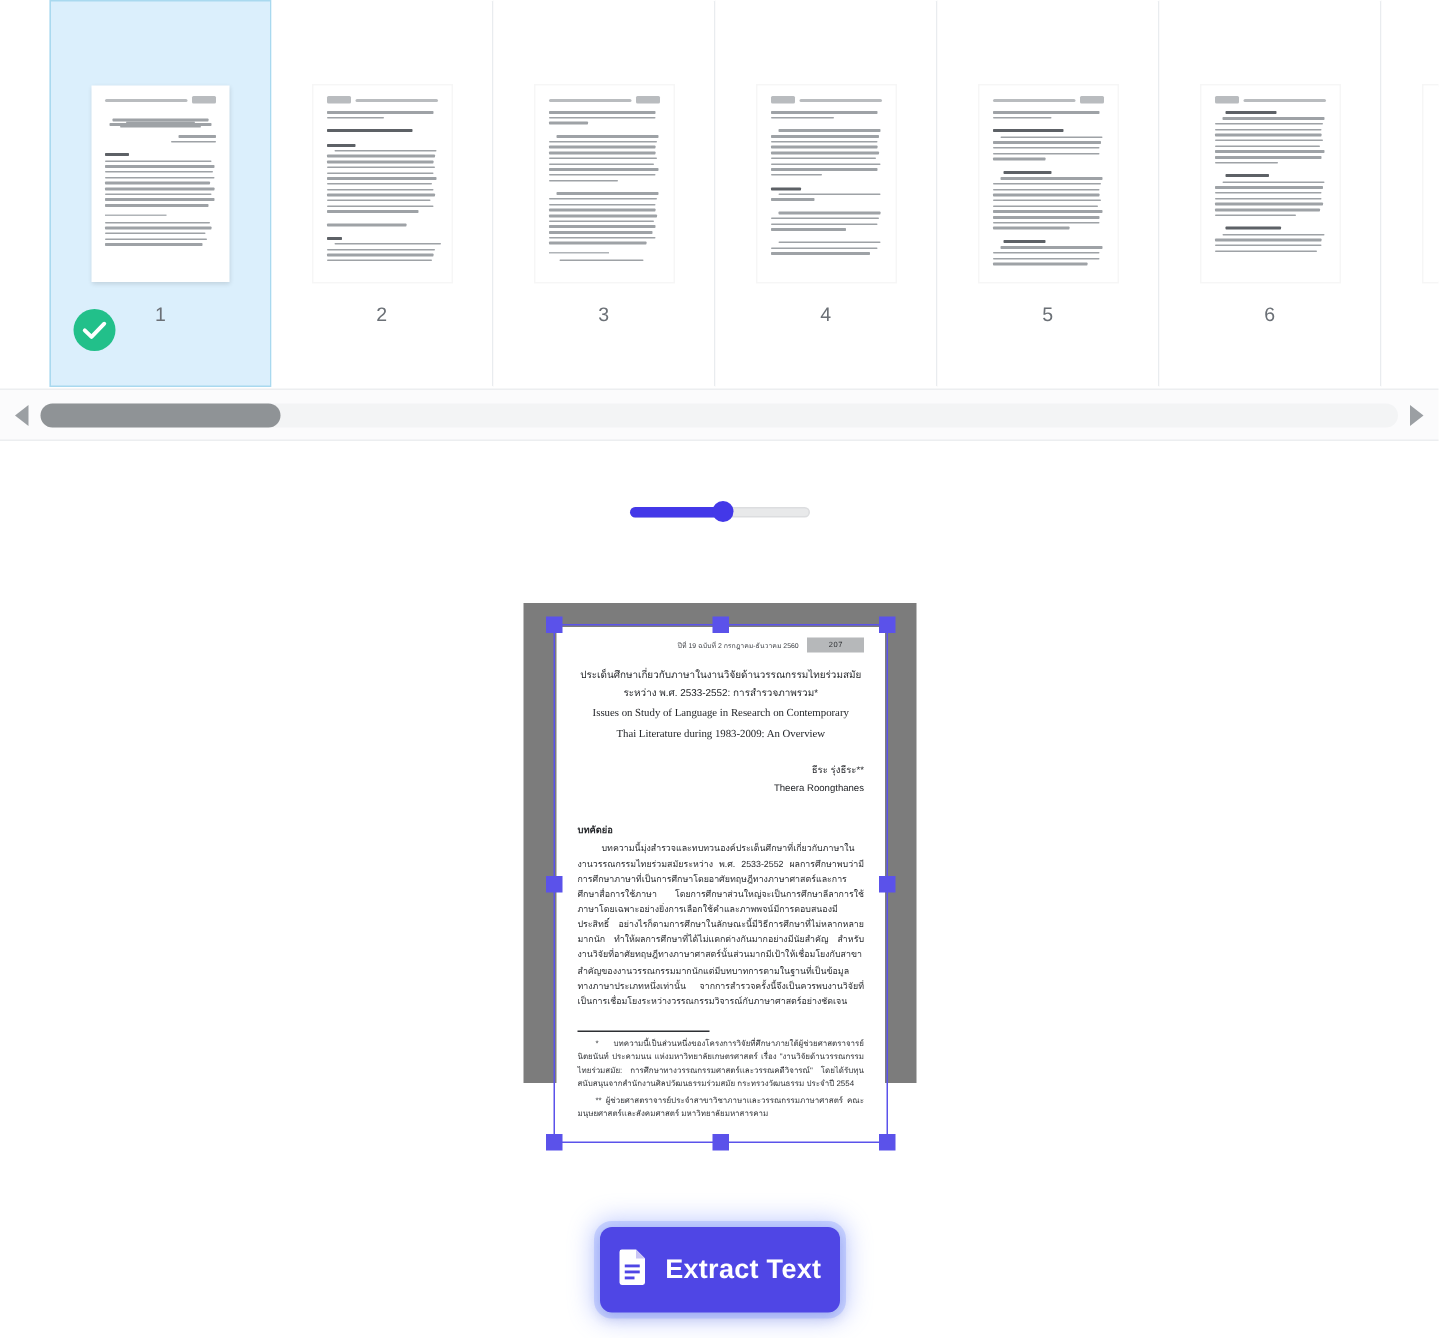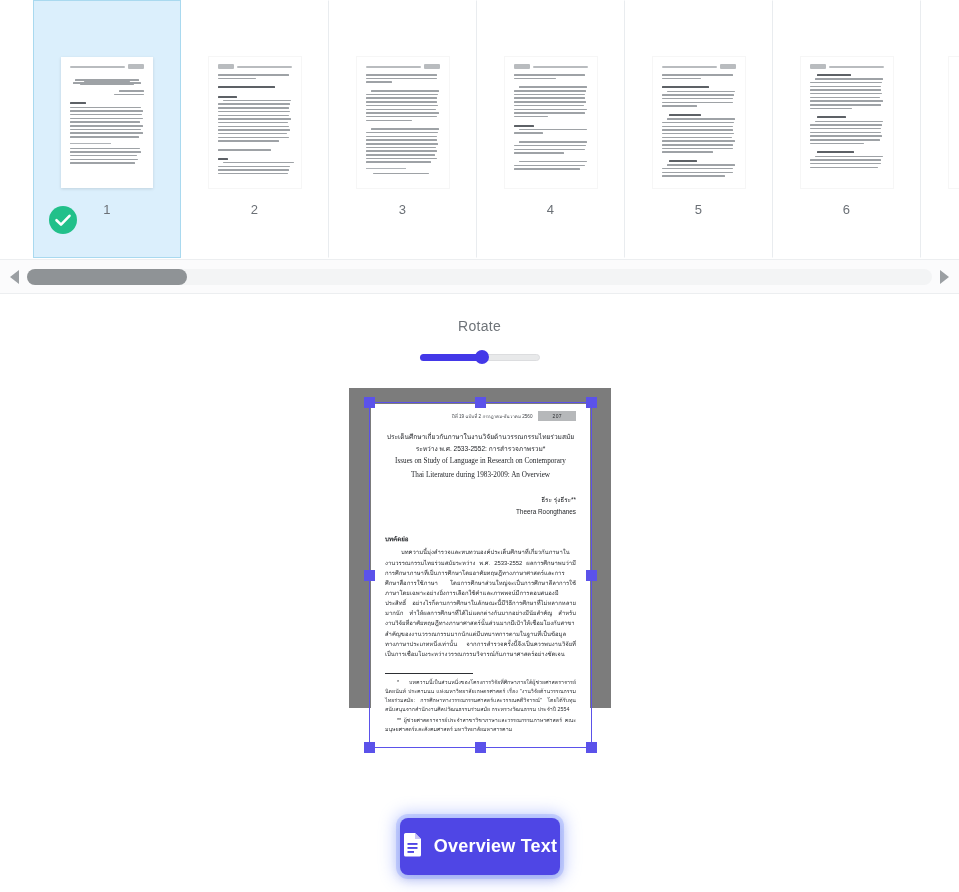--- a/index.html
+++ b/index.html
@@ -143,21 +143,21 @@
   .slider-thumb {
     position: absolute; left: 55px; top: 0;
     width: 14px; height: 14px;
     background: #4338e8;
     border-radius: 50%;
     cursor: grab;
   }
 
   
   .preview-stage {
-    position: absolute; left: 349px; top: 388px;
+    position: absolute; left: 349px; top: 402px;
     width: 262px; height: 320px;
     background: #7c7c7c;
   }
   .preview-page {
     position: absolute; left: 22px; top: 16px;
     width: 219px; height: 342px;
     background: #ffffff;
   }
   .sel-box {
     position: absolute; left: 20px; top: 14px;
@@ -495,21 +495,20 @@
 
 <div class="scroll-row">
   <div class="scroll-arrow left"></div>
   <div class="scroll-groove">
     <div class="scroll-thumb"></div>
   </div>
   <div class="scroll-arrow right"></div>
 </div>
 
 <div class="rotate-block">
-  <div class="rotate-label">Rotate</div>
   <div class="slider-wrap">
     <div class="slider-track"></div>
     <div class="slider-fill"></div>
     <div class="slider-thumb"></div>
   </div>
 </div>
 
 <div class="preview-stage">
   <div class="preview-page">
     <div class="doc">
@@ -553,15 +552,15 @@
   <button class="extract-btn">
     <span class="doc-icon">
       <svg width="21" height="25" viewBox="0 0 21 25">
         <path d="M2 1 h11 l6 6 v16 a1.6 1.6 0 0 1 -1.6 1.6 h-13.8 A1.6 1.6 0 0 1 2 23 V2.6 A1.6 1.6 0 0 1 3.6 1 z" fill="#ffffff"></path>
         <path d="M13 1 v6 h6 z" fill="#c9c5f5"></path>
         <rect x="5.5" y="11" width="10" height="1.9" fill="#4f46e5"></rect>
         <rect x="5.5" y="15" width="10" height="1.9" fill="#4f46e5"></rect>
         <rect x="5.5" y="19" width="6.5" height="1.9" fill="#4f46e5"></rect>
       </svg>
     </span>
-    <span>Overview Text</span>
+    <span>Extract Text</span>
   </button>
 </div>
 
 </body></html>

